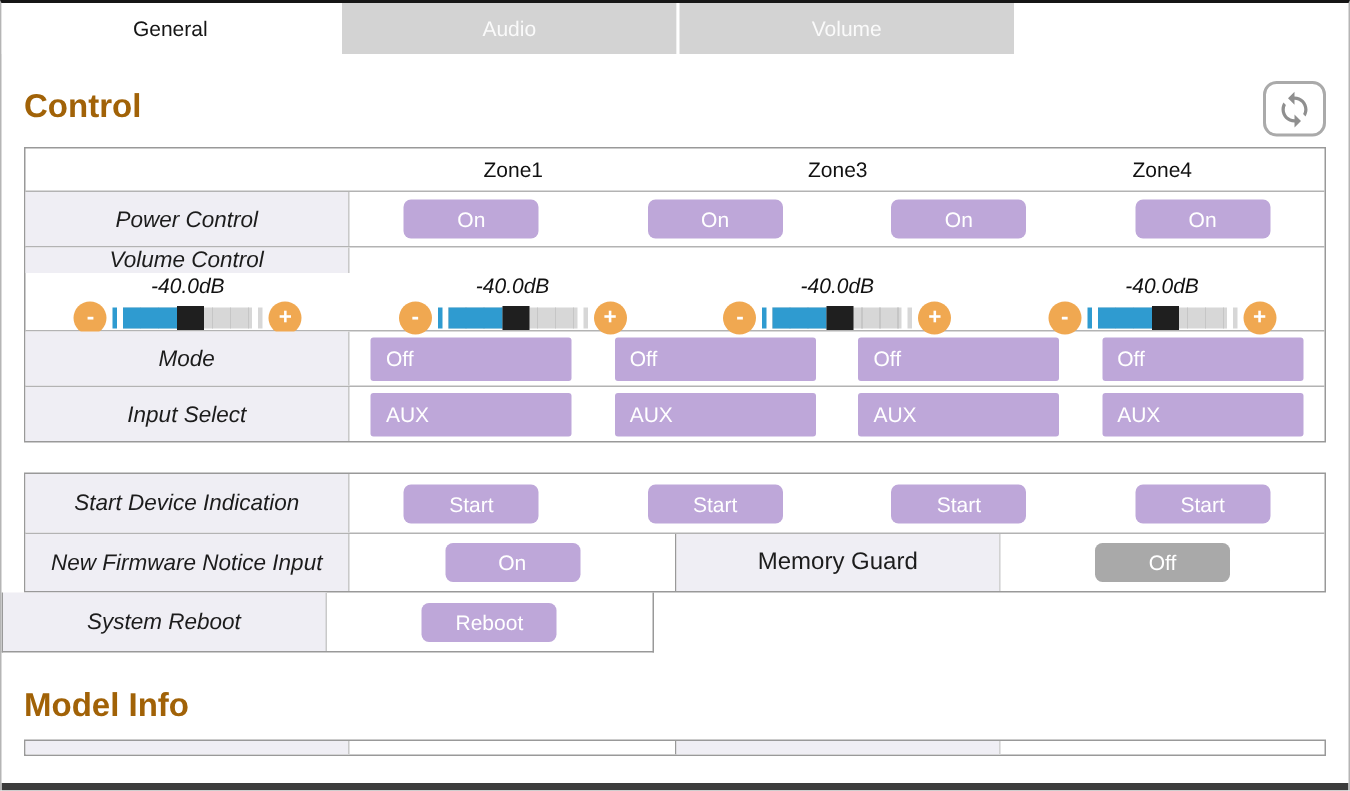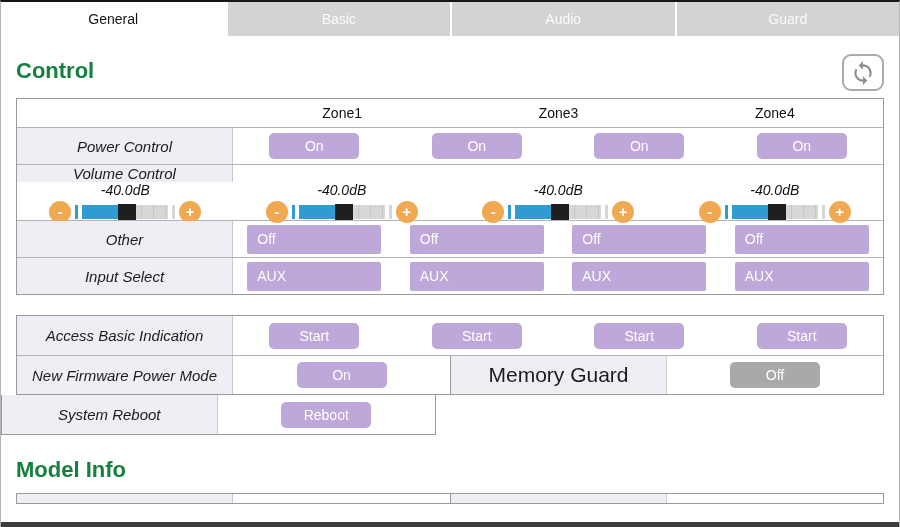--- a/index.html
+++ b/index.html
@@ -8,21 +8,21 @@
     width:900px;height:527px;position:relative;background:#fff;overflow:hidden;
     border-top:2px solid #161616;border-left:1px solid #b5b5b5;border-right:1px solid #b5b5b5;
   }
   
   .tabbar{display:flex;height:34px;}
   .tab{width:225px;display:flex;align-items:center;justify-content:center;
        font-size:14px;cursor:pointer;}
   .tab.active{background:#ffffff;color:#151515;}
   .tab.inactive{background:#d3d3d3;color:#fafafa;border-left:2px solid #ffffff;}
   
-  .h-title{font-size:22px;font-weight:bold;color:#15803d;margin:22px 0 0 15px;}
+  .h-title{font-size:22px;font-weight:bold;color:#a16207;margin:22px 0 0 15px;}
   
   .refresh-btn{position:absolute;top:52px;right:15px;width:42px;height:37px;
     border:2px solid #aaa;border-radius:9px;background:#fff;display:flex;
     align-items:center;justify-content:center;cursor:pointer;}
   
   .tbl{width:868px;margin:14px 0 16px 15px;border:1px solid #999;}
   .trow{display:flex;}
   .trow + .trow{border-top:1px solid #b3b3b3;}
   .hrow{height:28px;}
   .r38{height:37px;}
@@ -54,21 +54,21 @@
     background-image:repeating-linear-gradient(90deg,transparent 0 11px,#c6c6c6 11px 12px);
     cursor:pointer;}
   .fill{position:absolute;left:0;top:0;height:100%;background:#2f9bd0;}
   .thumb{position:absolute;top:-1px;height:16px;width:18px;background:#1f1f1f;cursor:grab;}
   
   .tbl2top{width:868px;margin:20px 0 0 15px;border:1px solid #999;}
   .t2row{display:flex;height:39px;}
   .t2row + .t2row{border-top:1px solid #b3b3b3;}
   .cell218{width:218px;border-right:1px solid #999;display:flex;align-items:center;justify-content:center;}
   .mglbl{width:216px;background:#efeef4;border-right:1px solid #d2d2d2;
-    display:flex;align-items:center;justify-content:center;font-size:21px;color:#1c1c1c;}
+    display:flex;align-items:center;justify-content:center;font-size:16px;color:#1c1c1c;}
   .cellrest{flex:1;display:flex;align-items:center;justify-content:center;}
   .tbl2bottom{width:435px;border:1px solid #999;border-top:none;
     display:flex;height:40px;}
   .tbl2bottom .cell218{border-right:none;}
   
   .tbl3{width:868px;margin:10px 0 0 15px;border:1px solid #999;height:11px;
     overflow:hidden;display:flex;}
   .g216{width:216px;background:#efeef4;border-right:1px solid #c9c9c9;}
   .w218{width:218px;border-right:1px solid #999;}
   .g217{width:216px;background:#efeef4;border-right:1px solid #d2d2d2;}
@@ -76,23 +76,22 @@
   
   .bottom-strip{position:absolute;left:0;right:0;bottom:0;height:5px;background:#3c3c3c;}
 </style>
 </head>
 <body>
 
 <div class="page">
 
   <div class="tabbar">
     <div class="tab active">General</div>
-    <div class="tab inactive">Basic</div>
     <div class="tab inactive">Audio</div>
-    <div class="tab inactive">Guard</div>
+    <div class="tab inactive">Volume</div>
   </div>
 
   <div class="refresh-btn">
     <span style="display:flex;">
       <svg width="26" height="26" viewBox="0 0 24 24">
         <path fill="#8f8f8f" d="M12 4V1L8 5l4 4V6c3.31 0 6 2.69 6 6 0 1.01-.25 1.97-.7 2.8l1.46 1.46C19.54 14.97 20 13.54 20 12c0-4.42-3.58-8-8-8z"></path>
         <path fill="#8f8f8f" d="M6.7 9.2 5.24 7.74C4.46 9.03 4 10.46 4 12c0 4.42 3.58 8 8 8v3l4-4-4-4v3c-3.31 0-6-2.69-6-6 0-1.01.25-1.97.7-2.8z"></path>
       </svg>
     </span>
   </div>
@@ -187,21 +186,21 @@
               </div>
               <div class="cap capR"></div>
               <button class="stepbtn">+</button>
             </div>
           </div>
         </div>
       </div>
     </div>
 
     <div class="trow r38">
-      <div class="lblcell">Other</div>
+      <div class="lblcell">Mode</div>
       <div class="zones">
         <div class="zc">
             <div class="sel">Off</div>
           </div>
         <div class="zc">
             <div class="sel">Off</div>
           </div>
         <div class="zc">
             <div class="sel">Off</div>
           </div>
@@ -225,38 +224,38 @@
           </div>
         <div class="zc">
             <div class="sel">AUX</div>
           </div>
       </div>
     </div>
   </div>
 
   <div class="tbl2top">
     <div class="t2row">
-      <div class="lblcell">Access Basic Indication</div>
+      <div class="lblcell">Start Device Indication</div>
       <div class="zones">
         <div class="zc">
             <button class="btn">Start</button>
           </div>
         <div class="zc">
             <button class="btn">Start</button>
           </div>
         <div class="zc">
             <button class="btn">Start</button>
           </div>
         <div class="zc">
             <button class="btn">Start</button>
           </div>
       </div>
     </div>
     <div class="t2row">
-      <div class="lblcell">New Firmware Power Mode</div>
+      <div class="lblcell">New Firmware Notice Input</div>
       <div class="cell218">
           <button class="btn">On</button>
         </div>
       <div class="mglbl">Memory Guard</div>
       <div class="cellrest">
           <button class="btn gray">Off</button>
         </div>
     </div>
   </div>
   <div class="tbl2bottom">

